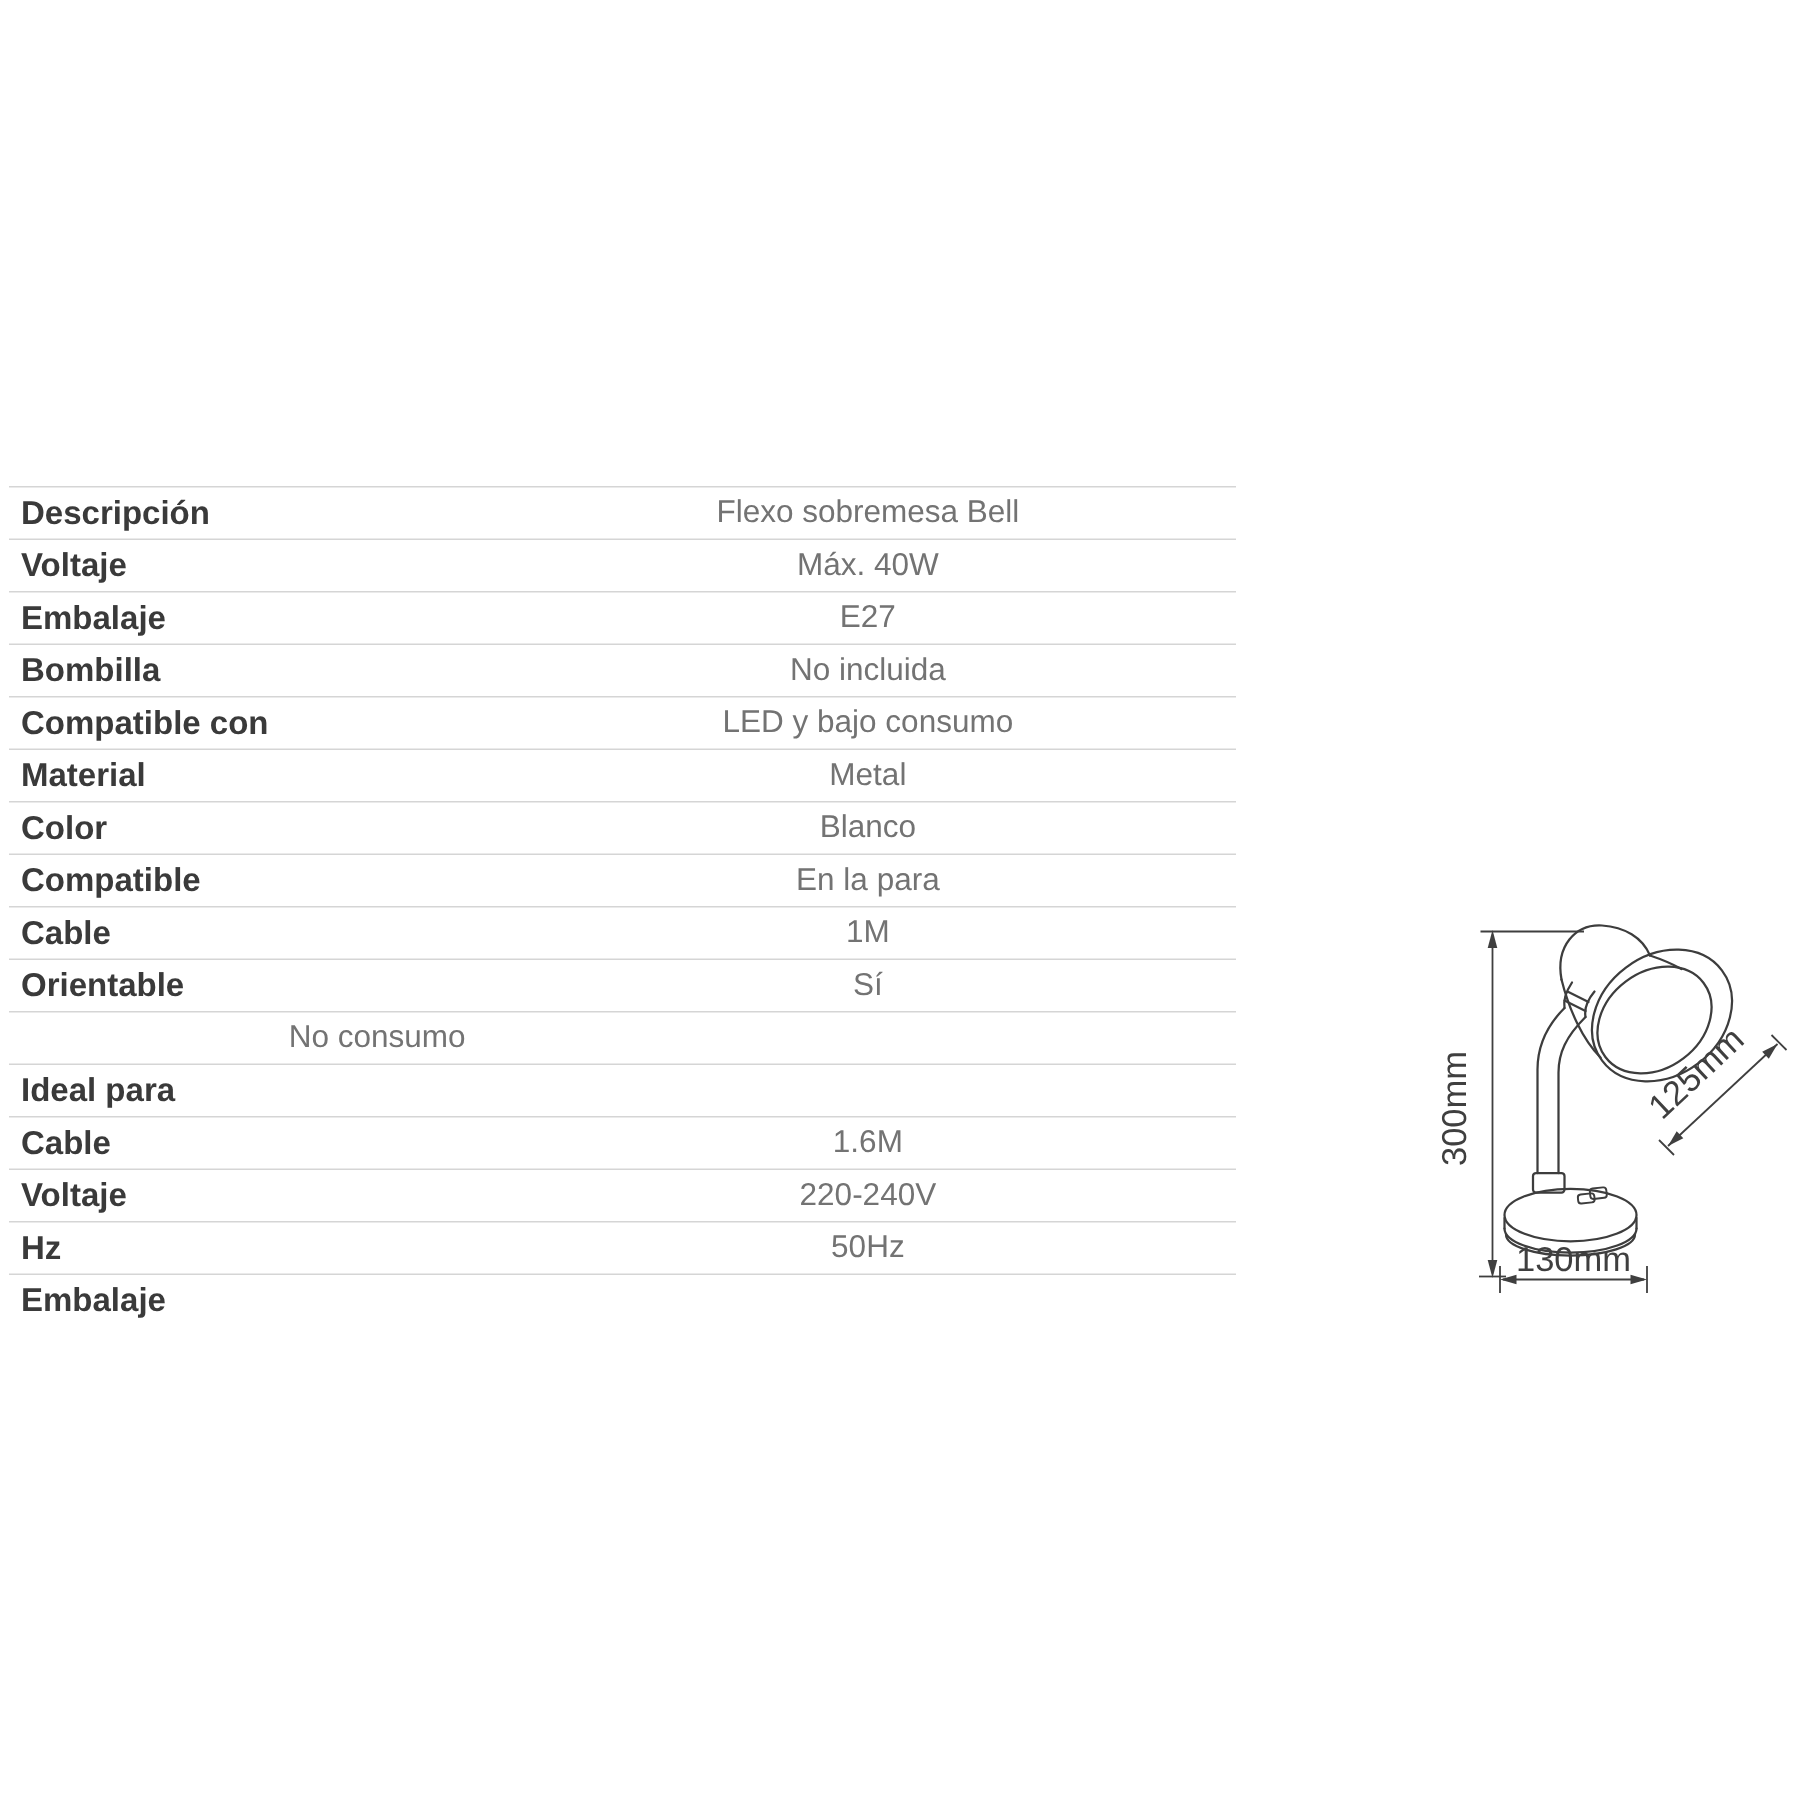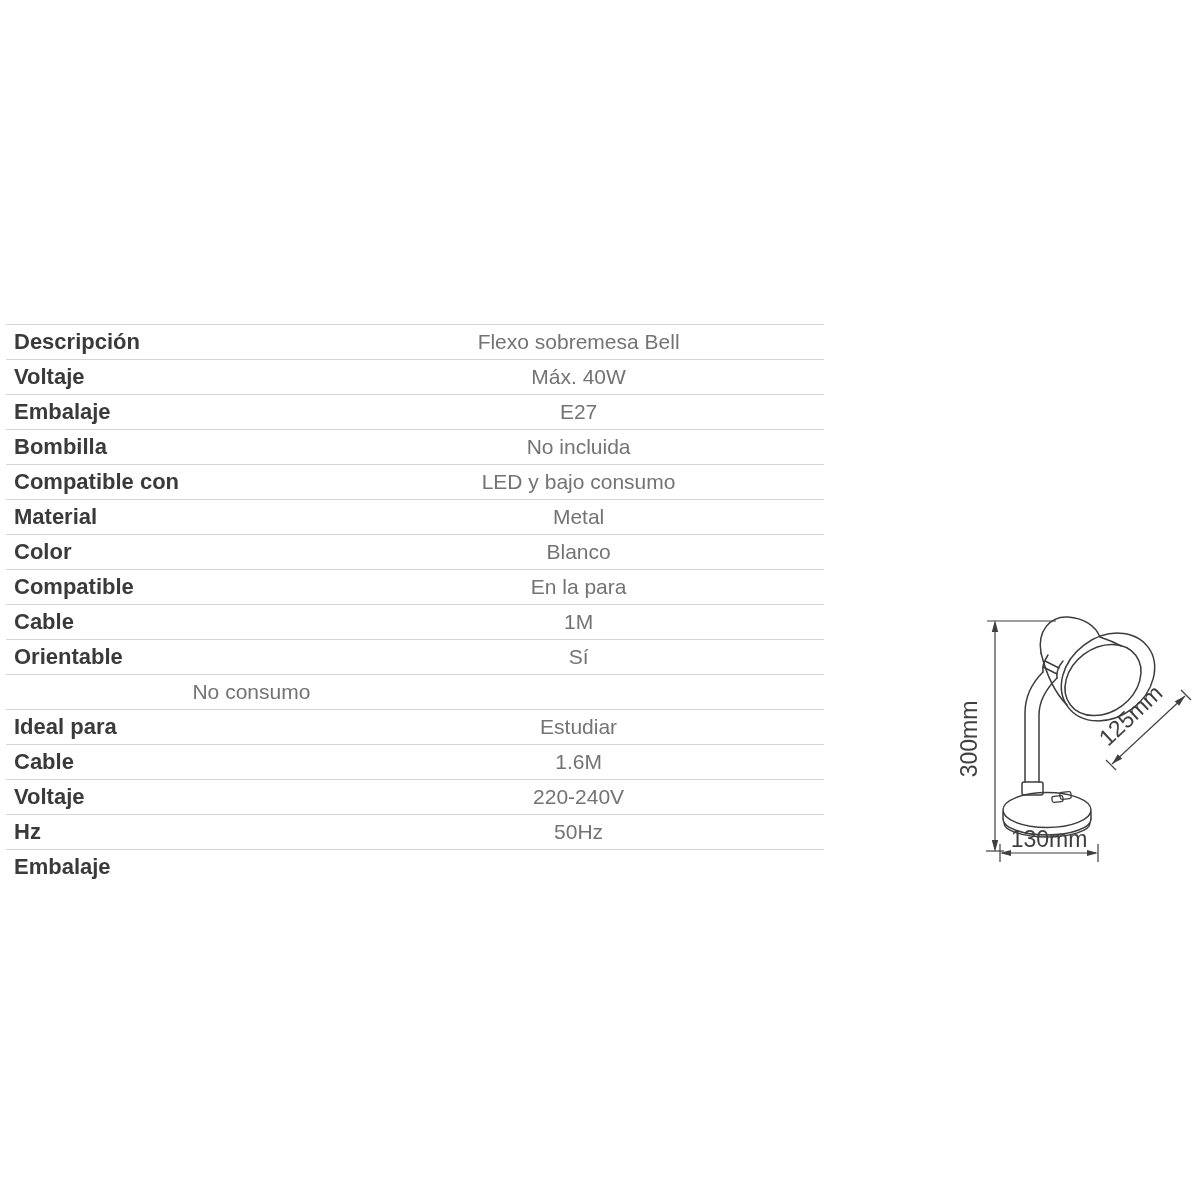--- a/index.html
+++ b/index.html
@@ -105,21 +105,20 @@
       <div class="spec-label">Orientable</div>
       <div class="spec-value">Sí</div>
     </div>
 
     <div class="spec-row">
       <div class="spec-value">No consumo</div>
     </div>
 
     <div class="spec-row">
       <div class="spec-label">Ideal para</div>
-      <div class="spec-value">Estudiar</div>
     </div>
 
     <div class="spec-row">
       <div class="spec-label">Cable</div>
       <div class="spec-value">1.6M</div>
     </div>
 
     <div class="spec-row">
       <div class="spec-label">Voltaje</div>
       <div class="spec-value">220-240V</div>

